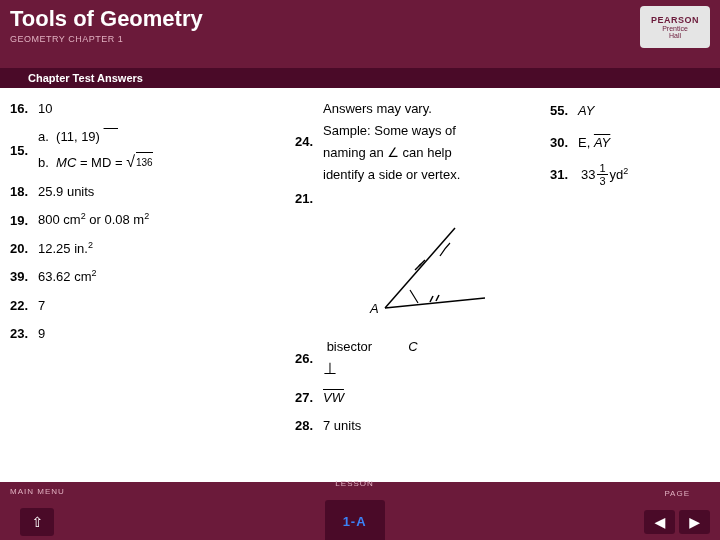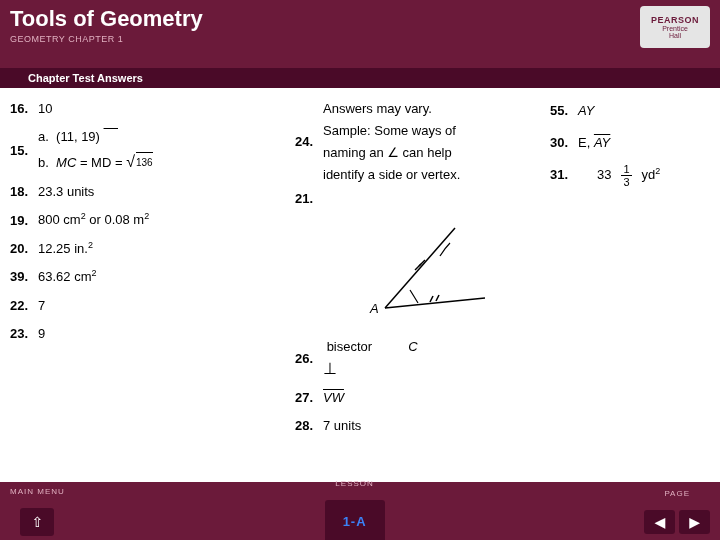--- a/index.html
+++ b/index.html
@@ -252,21 +252,21 @@
         &nbsp;<span style="font-style:italic;">MC</span><span> = MD = </span>
         <span class="sqrt-expr">
           <span class="sqrt-symbol">√</span>
           <span class="sqrt-radicand">136</span>
         </span>
       </span>
     </div>
 
     <div class="answer-row">
       <span class="answer-num">18.</span>
-      <span class="answer-content">23.3 units</span>
+      <span class="answer-content">25.9 units</span>
     </div>
 
     <div class="answer-row">
       <span class="answer-num">19.</span>
       <span class="answer-content">
         <span>800 cm</span><sup>2</sup><span> or 0.08 m</span><sup>2</sup>
       </span>
     </div>
 
     <div class="answer-row">
@@ -367,21 +367,21 @@
 
     <div class="answer-row" style="margin-top:4px;">
       <span class="answer-num">30.</span>
       <span class="answer-content">
         E, <span style="font-style:italic;text-decoration:overline;">AY</span>
       </span>
     </div>
 
     <div class="answer-row answer-31" style="margin-top:4px; align-items:center;">
       <span class="answer-num">31.</span>
-      <span class="answer-content" style="display:flex;align-items:flex-end;gap:10px;margin-left:16px;">
+      <span class="answer-content" style="display:flex;align-items:flex-start;gap:2px;">
         <span>33</span>
         <span class="frac">
           <span class="frac-num">1</span>
           <span class="frac-den">3</span>
         </span>
         <span>
           <span>yd</span><sup>2</sup>
         </span>
       </span>
     </div>

